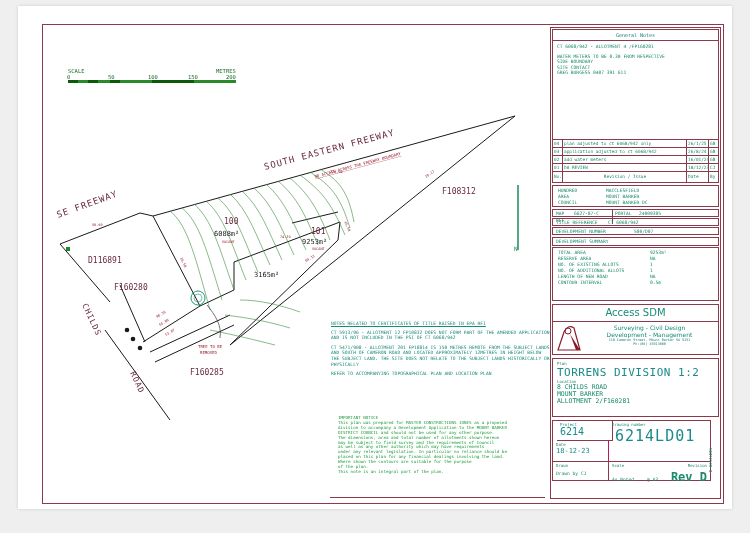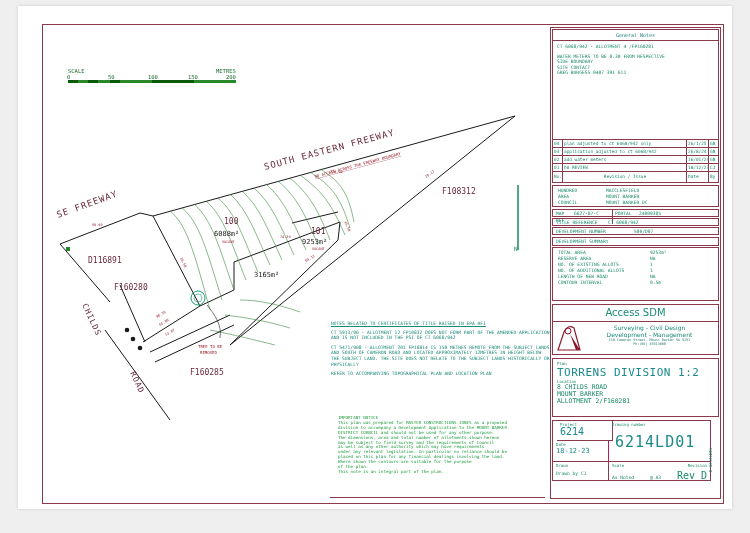--- a/index.html
+++ b/index.html
@@ -325,32 +325,32 @@
     <div style="position:absolute;left:4px;top:0;width:56px;height:20px;border-right:1px solid #8a3a4a;border-bottom:1px solid #8a3a4a;padding:1px 3px;box-sizing:border-box;">
       <div class="small-lbl">Project</div>
       <div class="val-big" style="line-height:10px;">6214</div>
     </div>
     <div style="position:absolute;left:0;top:20px;width:56px;height:21px;border-right:1px solid #be185d;border-bottom:1px solid #8a3a4a;padding:1px 3px;box-sizing:border-box;">
       <div class="small-lbl">Date</div>
       <div class="val-big" style="font-size:7px;line-height:9px;">18-12-23</div>
     </div>
     <div style="position:absolute;left:56px;top:0;right:0;height:41px;border-bottom:1px solid #8a3a4a;padding:1px 3px;box-sizing:border-box;">
       <div class="small-lbl">Drawing number</div>
-      <div class="dwg-big" style="margin-top:6px;margin-left:3px;">6214LD01</div>
+      <div class="dwg-big" style="margin-left:3px;">6214LD01</div>
     </div>
     <div style="position:absolute;left:0;top:41px;width:56px;height:19px;border-right:1px solid #8a3a4a;padding:1px 3px;box-sizing:border-box;">
       <div class="small-lbl">Drawn</div>
       <div class="small-lbl" style="font-size:4.6px;margin-top:3px;">Drawn by CJ</div>
     </div>
     <div style="position:absolute;left:56px;top:41px;right:0;height:19px;padding:1px 3px;box-sizing:border-box;">
       <div style="display:flex;justify-content:space-between;">
         <span class="small-lbl">Scale</span>
         <span class="small-lbl">Revision</span>
       </div>
       <div style="display:flex;justify-content:space-between;align-items:baseline;margin-top:2px;">
         <span class="small-lbl" style="font-size:4.6px;">As Noted</span>
         <span class="small-lbl" style="font-size:4.6px;">@ A3</span>
-        <span class="small-lbl" style="font-size:10px;">Rev D</span>
+        <span class="small-lbl" style="font-size:12px;font-weight:bold;">Rev D</span>
       </div>
     </div>
   </div>
 </div>
 <div class="vtext">D-6214LD01</div>
 
 </body></html>

